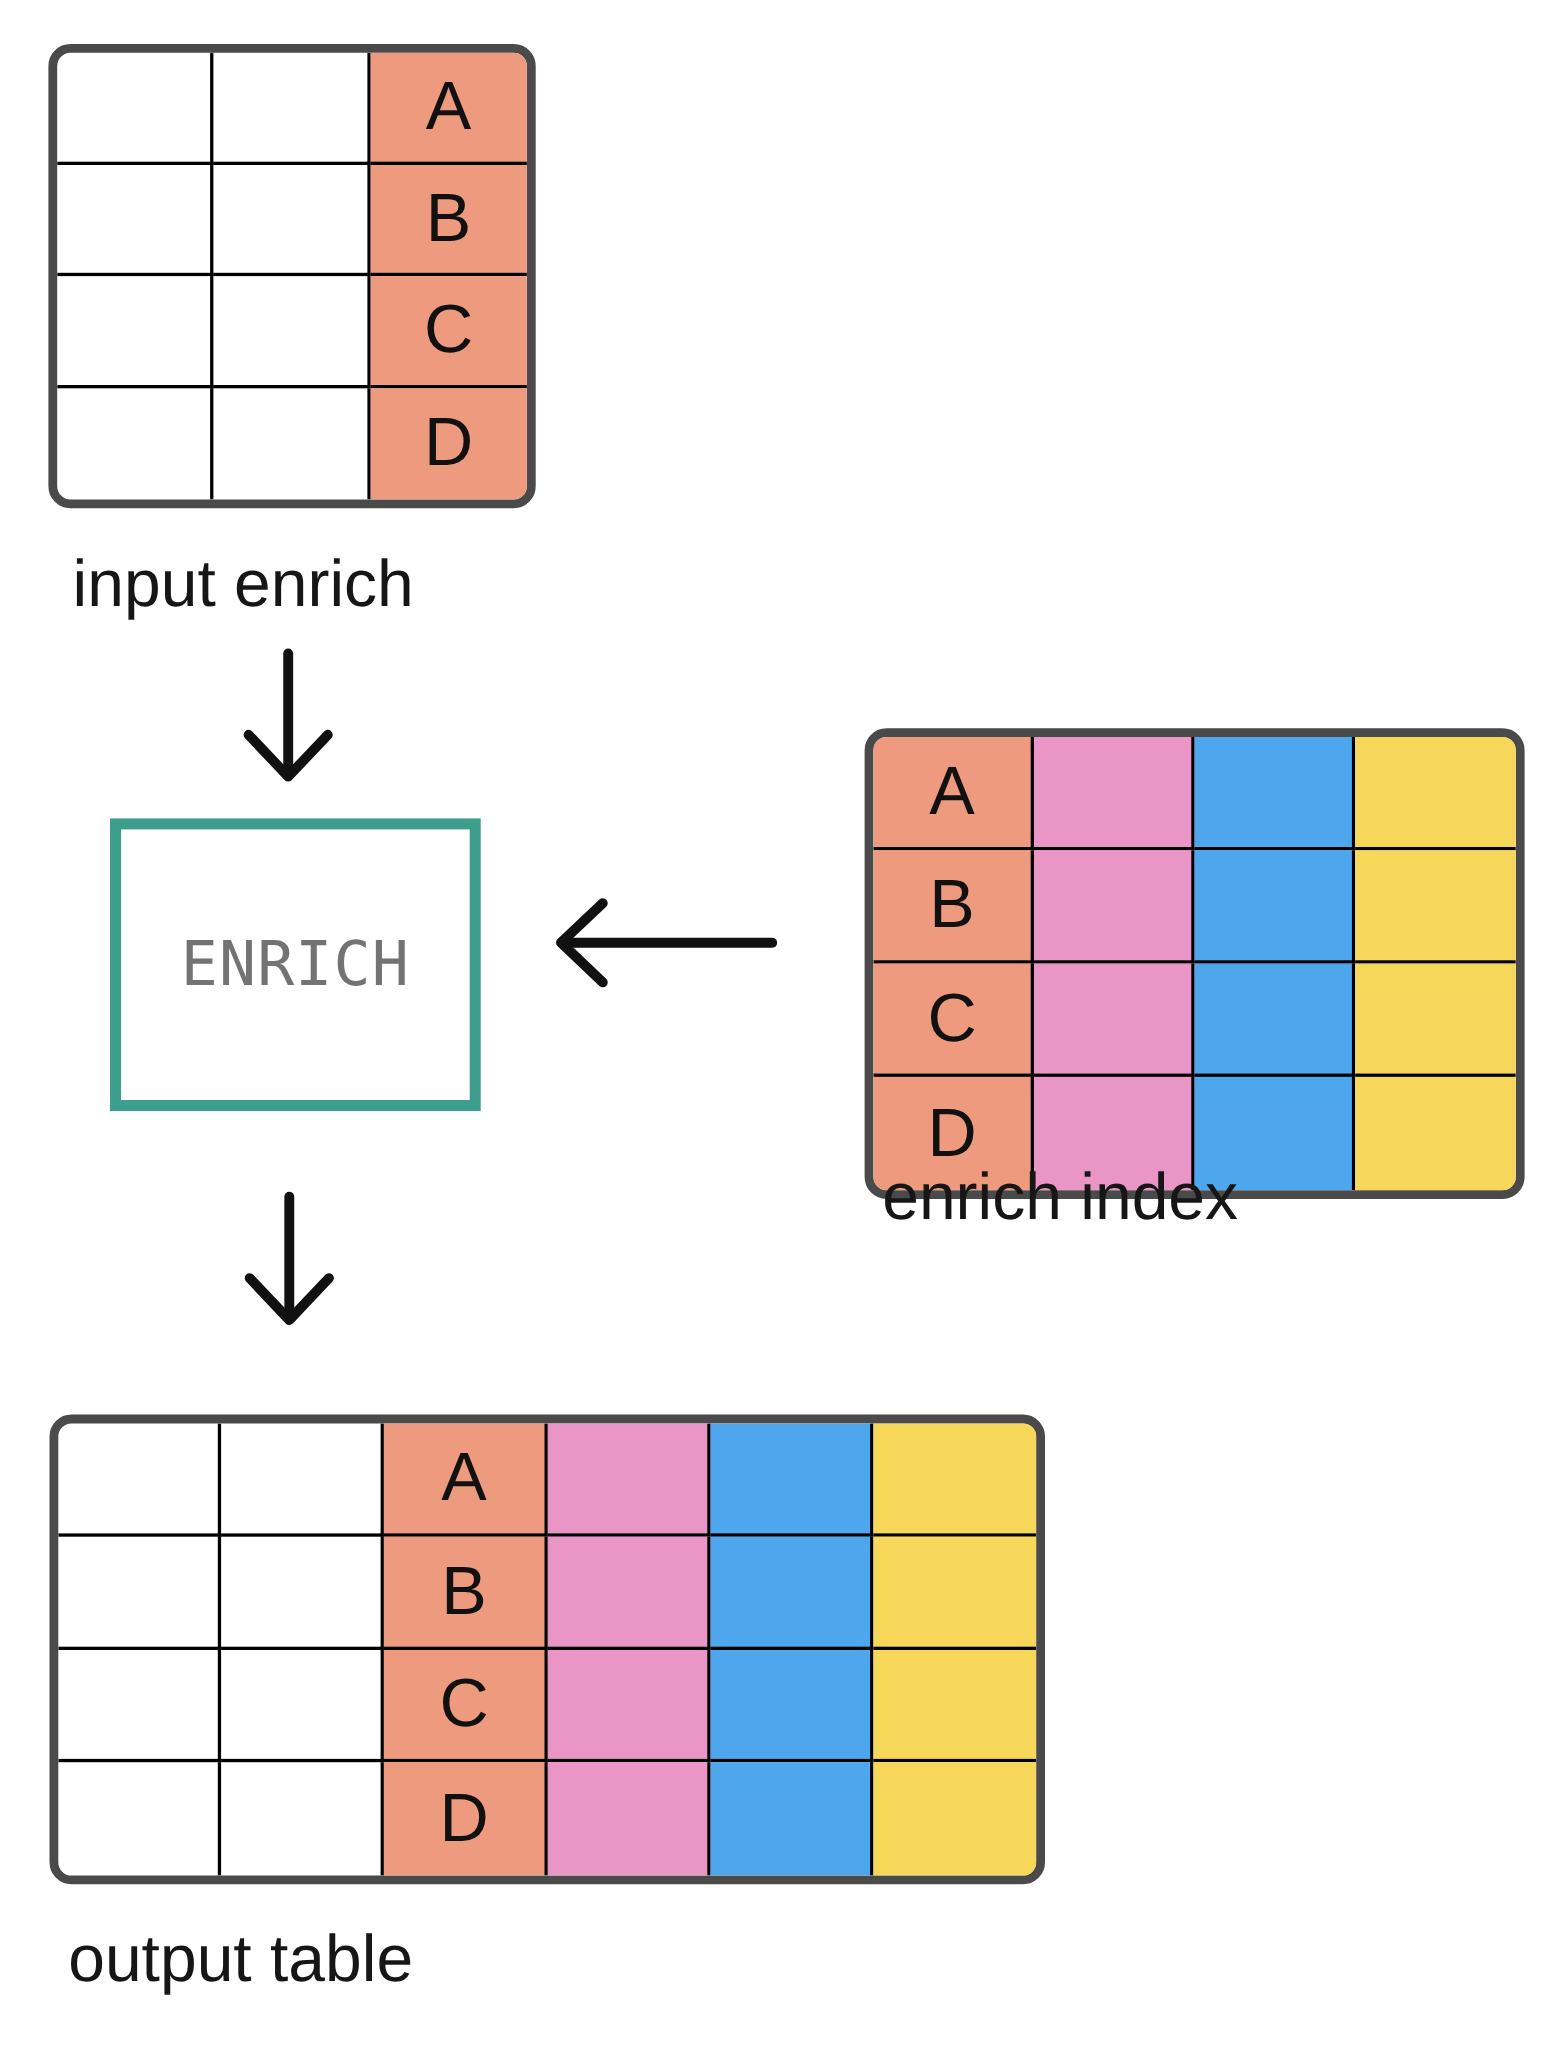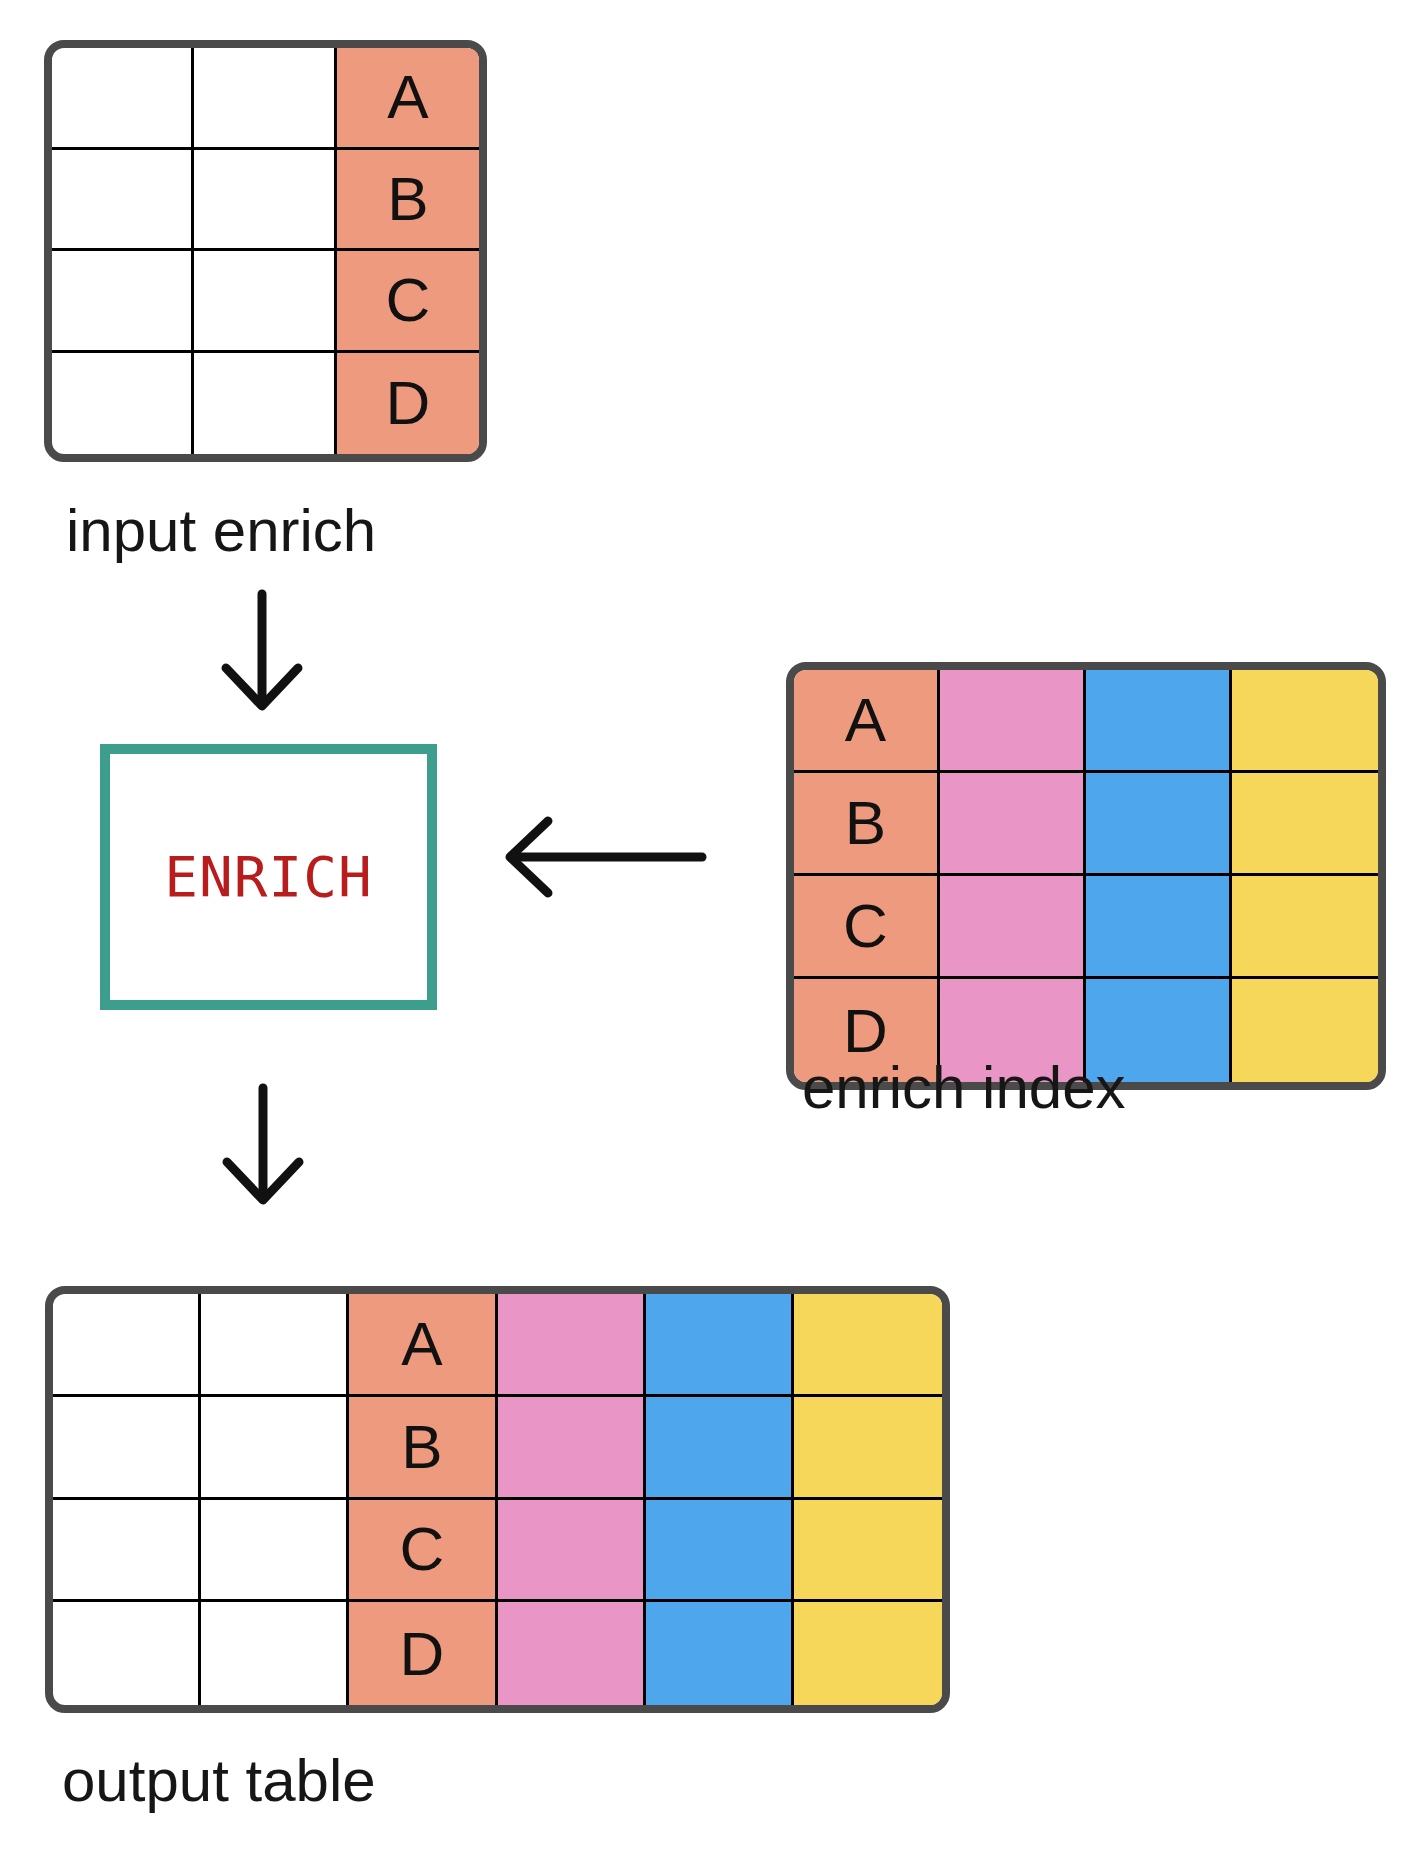--- a/index.html
+++ b/index.html
@@ -84,21 +84,21 @@
   <div class="diagram-label" style="left:66px;top:498px;">input enrich</div>
 
   <div class="arrow" style="left:216px;top:588px;">
     <svg width="92" height="126" viewBox="0 0 92 126">
       <line x1="46" y1="6" x2="46" y2="114"></line>
       <polyline points="10,80 46,118 82,80"></polyline>
     </svg>
   </div>
 
   <div class="cmd-box" style="border-color: rgb(61, 158, 141);">
-    <div class="cmd-line1" style="color: #b91c1c;">ENRICH</div>
+    <div class="cmd-line1" style="color: #737373;">ENRICH</div>
   </div>
 
   <div class="arrow" style="left:500px;top:812px;">
     <svg width="210" height="90" viewBox="0 0 210 90">
       <line x1="202" y1="45" x2="12" y2="45"></line>
       <polyline points="48,9 10,45 48,81"></polyline>
     </svg>
   </div>
 
   <div class="tbl" style="left: 786px; top: 662px; width: 600px; height: 428px; border-color: rgb(74, 74, 74);">

